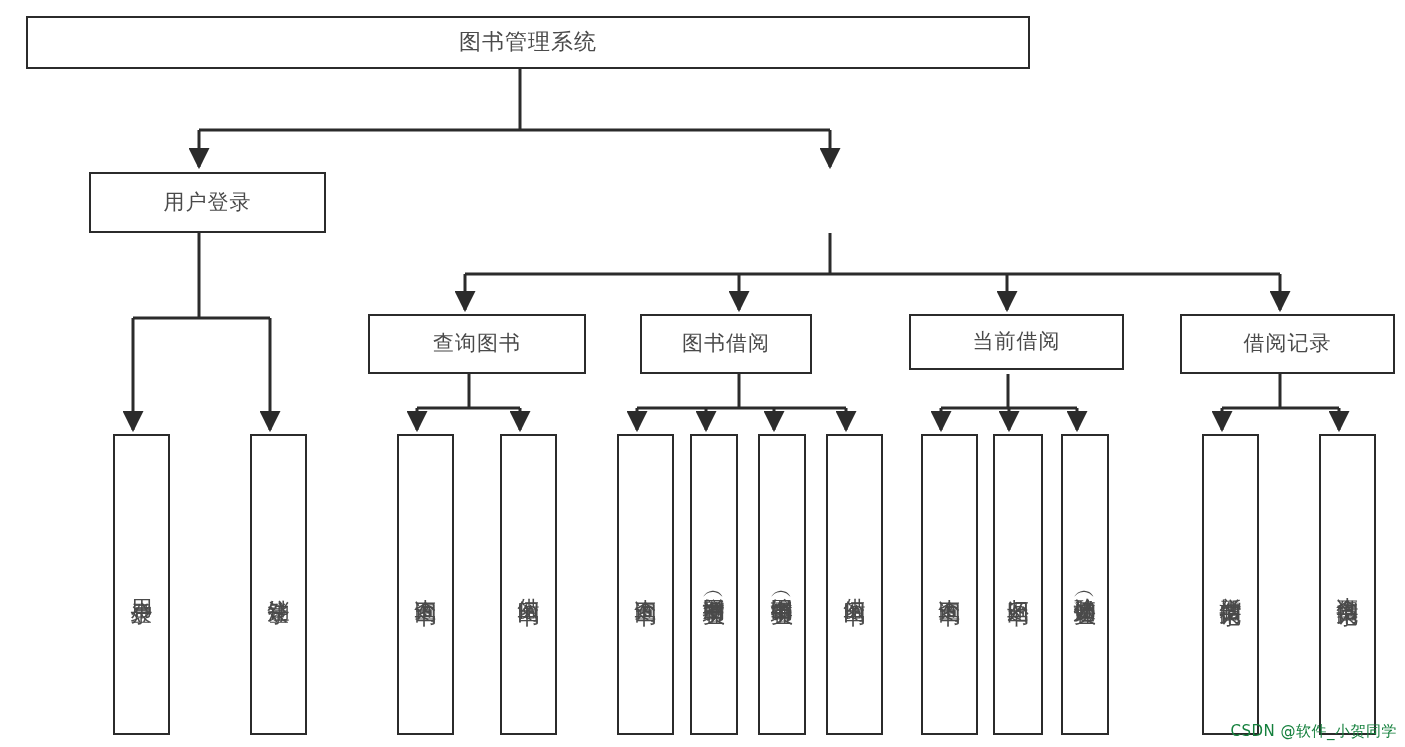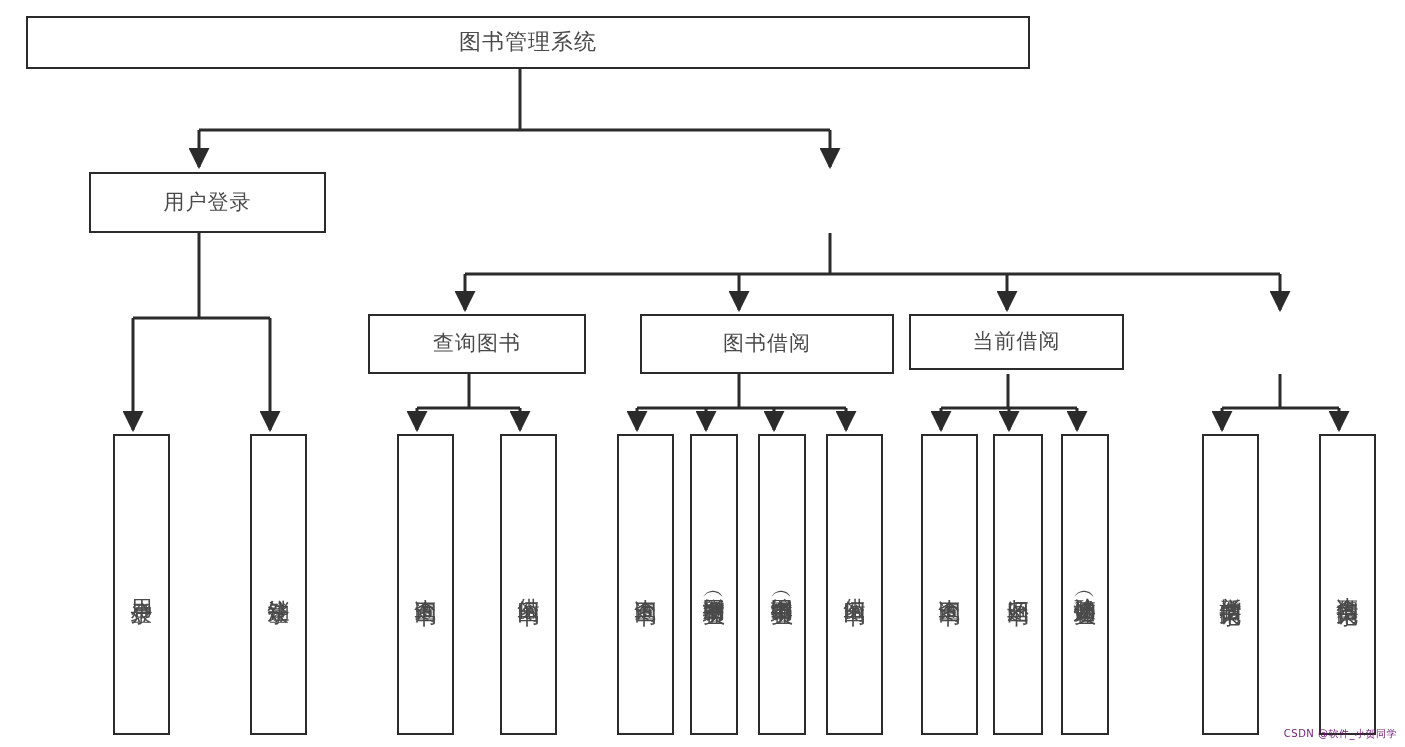--- a/index.html
+++ b/index.html
@@ -63,22 +63,22 @@
   .node-v .vtext {
     writing-mode: vertical-rl;
     text-orientation: upright;
     display: block;
     white-space: nowrap;
   }
   .watermark {
     position: absolute;
     right: 8px;
     bottom: 6px;
-    font-size: 10px;
-    color: #701a75;
+    font-size: 15px;
+    color: #15803d;
     letter-spacing: 0.5px;
     z-index: 3;
     white-space: nowrap;
   }
 </style>
 </head>
 <body>
 
 <div id="diagram-root">
 
@@ -130,22 +130,23 @@
       <path d="M 1222 408 L 1222 430" marker-end="url(#arrow)"></path>
       <path d="M 1339 408 L 1339 430" marker-end="url(#arrow)"></path>
     </g>
   </svg>
 
   <div class="node node-h node-root" style="left:18px; top:16px; width:1004px; height:53px;">图书管理系统</div>
 
   <div class="node node-h" style="left:81px; top:172px; width:237px; height:61px;">用户登录</div>
 
   <div class="node node-h" style="left:360px; top:314px; width:218px; height:60px;">查询图书</div>
-  <div class="node node-h" style="left:632px; top:314px; width:254px; height:60px;">图书借阅</div>
+  <div class="node node-h" style="left:632px; top:314px; width:172px; height:60px;">图书借阅</div>
   <div class="node node-h" style="left:901px; top:314px; width:215px; height:56px;">当前借阅</div>
+  <div class="node node-h" style="left:1172px; top:314px; width:215px; height:60px;">借阅记录</div>
 
   <div class="node node-v" style="left:105px; top:434px; width:57px; height:301px;">
       <span class="vtext">用户登录</span>
     </div>
   <div class="node node-v" style="left:242px; top:434px; width:57px; height:301px;">
       <span class="vtext">注销登录</span>
     </div>
 
   <div class="node node-v" style="left:389px; top:434px; width:57px; height:301px;">
       <span class="vtext">查询图书</span>

